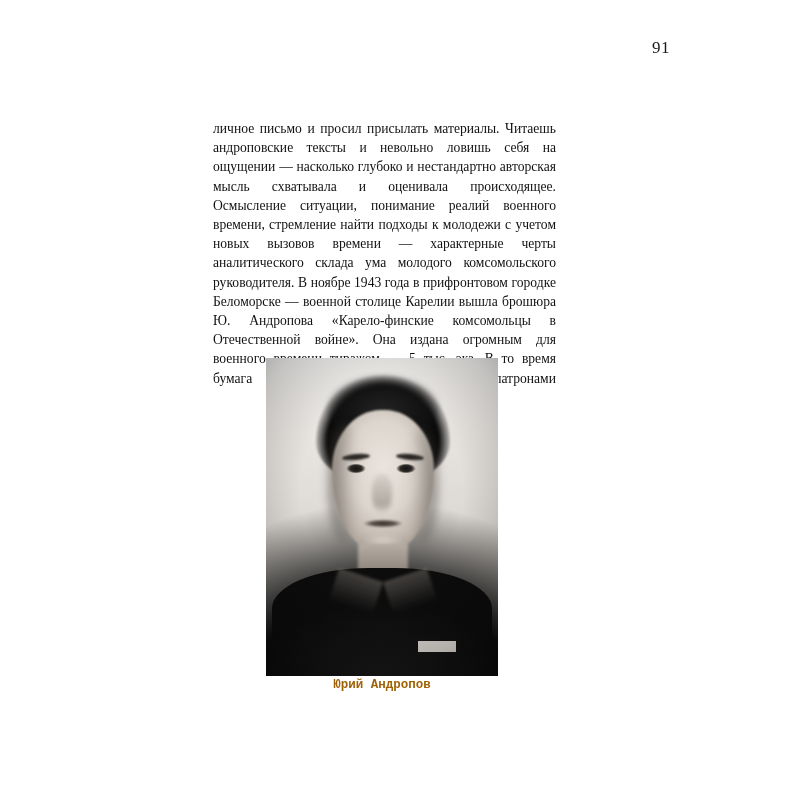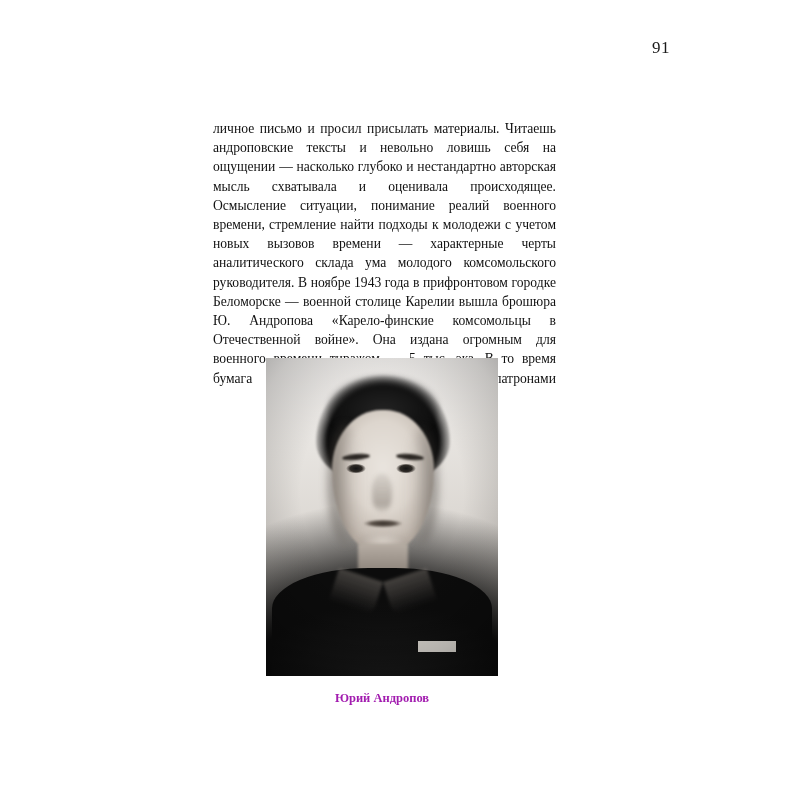--- a/index.html
+++ b/index.html
@@ -227,26 +227,26 @@
   .photo .badge {
     position: absolute;
     left: 152px;
     top: 283px;
     width: 38px;
     height: 11px;
     background: #dcd8d2;
     filter: blur(0.4px);
   }
   .caption {
-    margin-top: 15px;
+    margin-top: 2px;
     text-align: center;
-    font-family: Liberation Serif, serif;
+    font-family: Liberation Mono, monospace;
     font-weight: bold;
     font-size: 12.5px;
-    color: #a21caf;
+    color: #a16207;
   }
 </style>
 </head>
 <body>
 
 <div class="page">
 
   <div class="page-number">91</div>
 
 

